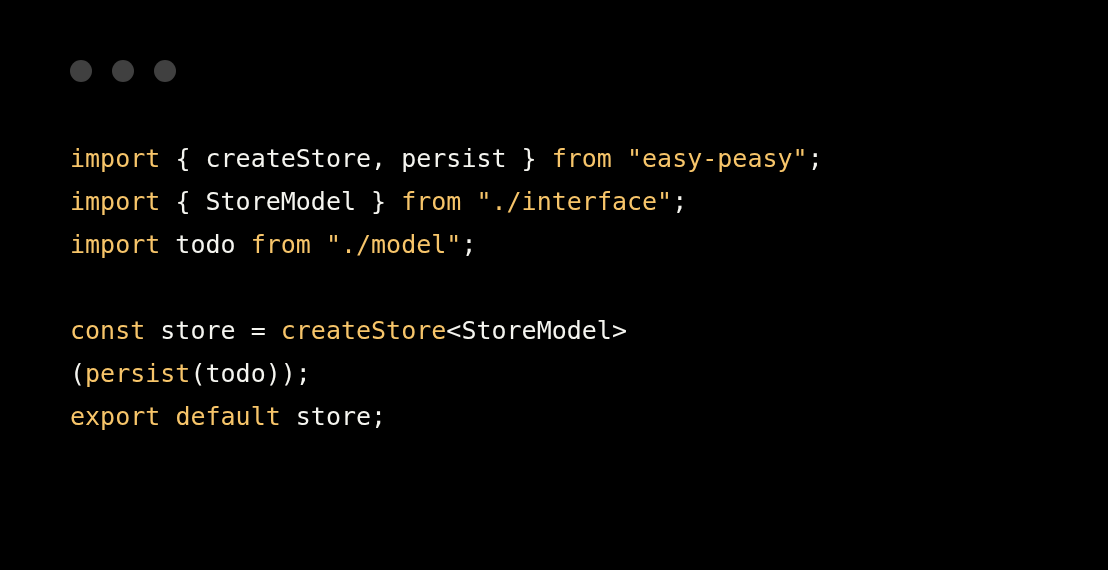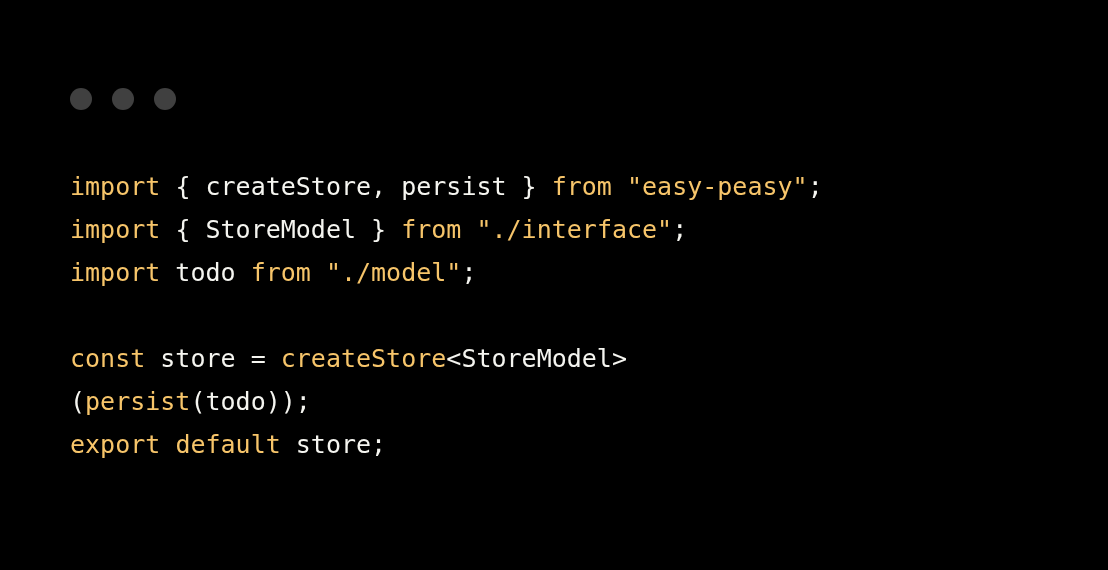--- a/index.html
+++ b/index.html
@@ -10,21 +10,21 @@
     body {
       background: #000000;
       width: 1108px;
       height: 570px;
       overflow: hidden;
       font-family: "Menlo", "Monaco", "Consolas", monospace;
     }
     .window {
       width: 100%;
       height: 100%;
-      padding: 88px 70px;
+      padding: 60px 70px;
     }
     .traffic-lights {
       display: flex;
       gap: 20px;
       margin-bottom: 55px;
     }
     .traffic-dot {
       width: 22px;
       height: 22px;
       border-radius: 50%;

